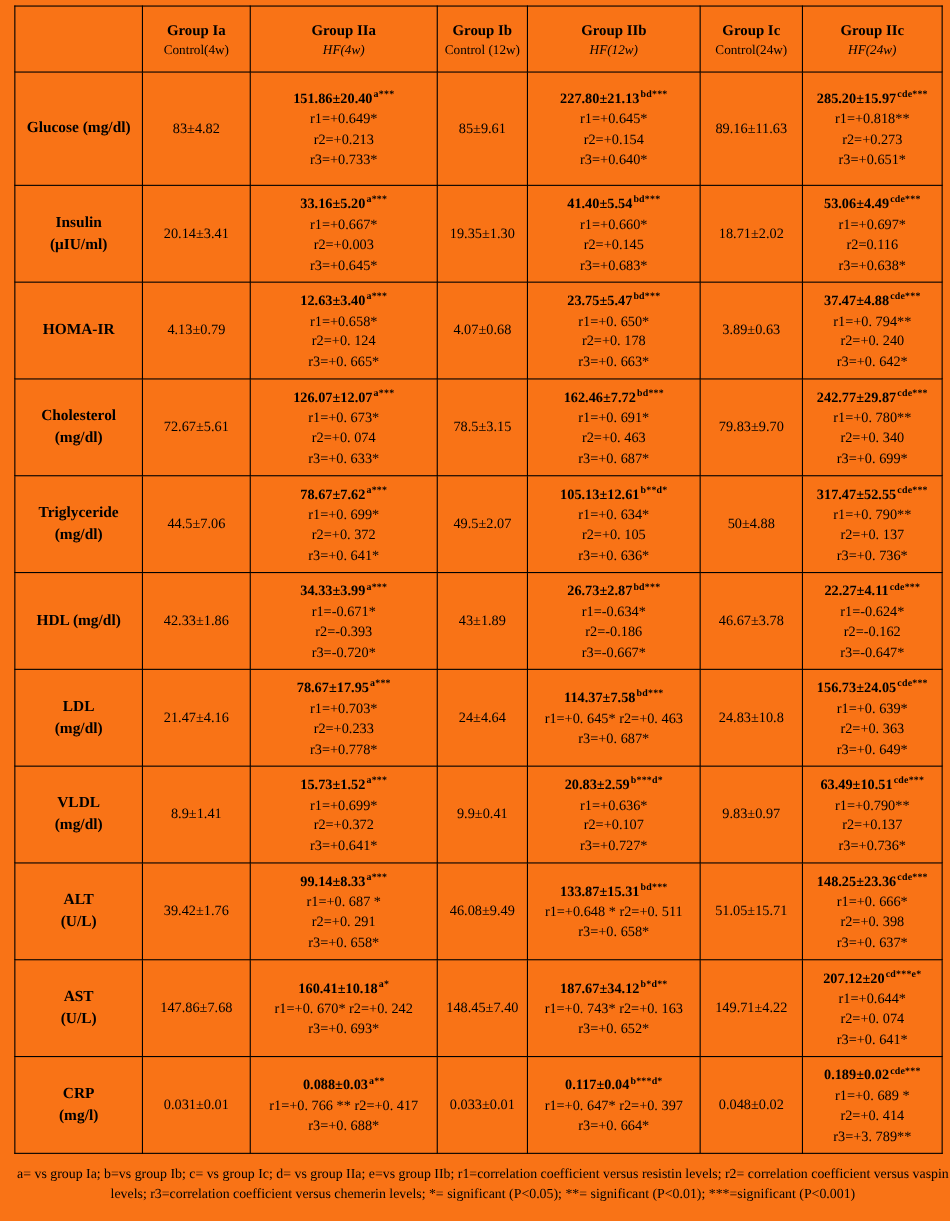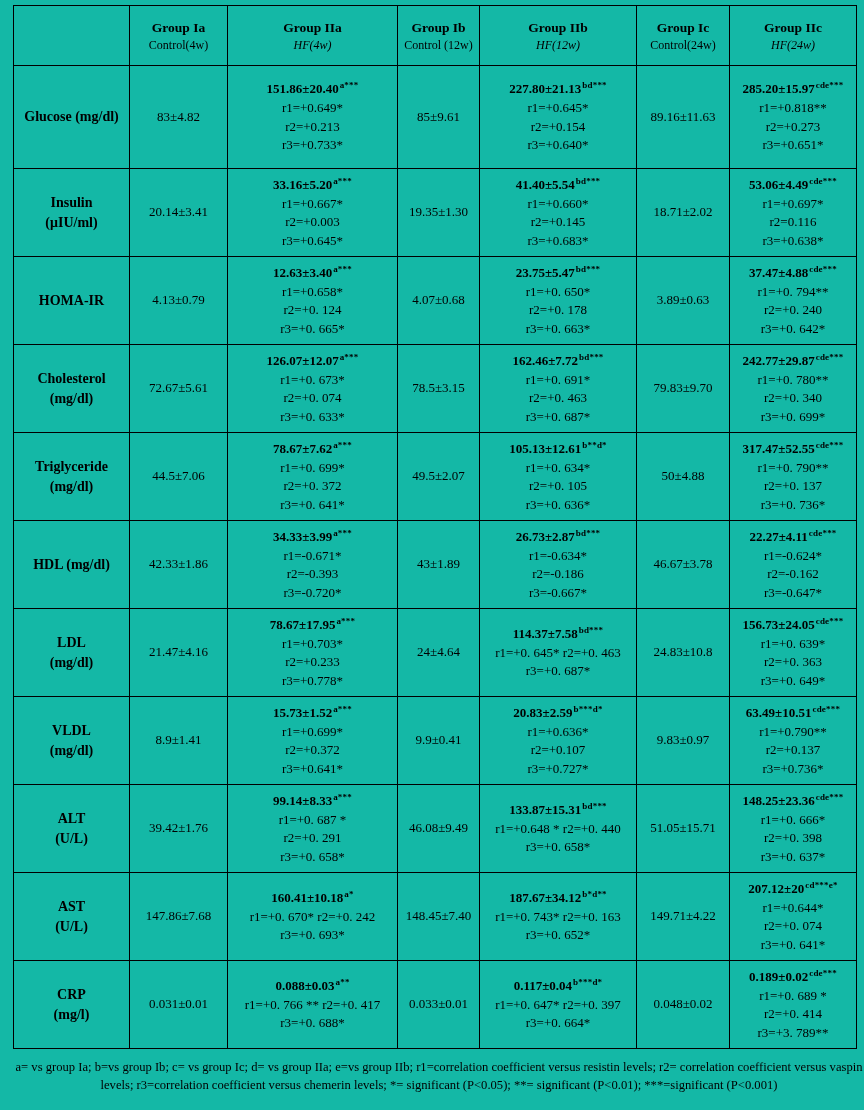--- a/index.html
+++ b/index.html
@@ -7,21 +7,21 @@
     padding: 0;
     background: #ffffff;
     color: #000000;
     font-family: "Liberation Serif", "DejaVu Serif", serif;
   }
   .page {
     width: 864px;
     min-height: 1110px;
     box-sizing: border-box;
     padding: 5px 7px 6px 13px;
-    background: #14b8a6;
+    background: #f97316;
   }
   table.results {
     border-collapse: collapse;
     table-layout: fixed;
     width: 843px;
   }
   table.results th, table.results td {
     border: 1px solid #000000;
     text-align: center;
     vertical-align: middle;
@@ -320,21 +320,21 @@
           <td>39.42±1.76</td>
           <td>
             <div class="mean">99.14±8.33<sup>a***</sup></div>
             <div class="corr">r1=+0. 687 *</div>
             <div class="corr">r2=+0. 291</div>
             <div class="corr">r3=+0. 658*</div>
           </td>
           <td>46.08±9.49</td>
           <td>
             <div class="mean">133.87±15.31<sup>bd***</sup></div>
-            <div class="corr">r1=+0.648 * r2=+0. 440</div>
+            <div class="corr">r1=+0.648 * r2=+0. 511</div>
             <div class="corr">r3=+0. 658*</div>
           </td>
           <td>51.05±15.71</td>
           <td>
             <div class="mean">148.25±23.36<sup>cde***</sup></div>
             <div class="corr">r1=+0. 666*</div>
             <div class="corr">r2=+0. 398</div>
             <div class="corr">r3=+0. 637*</div>
           </td>
         </tr>

